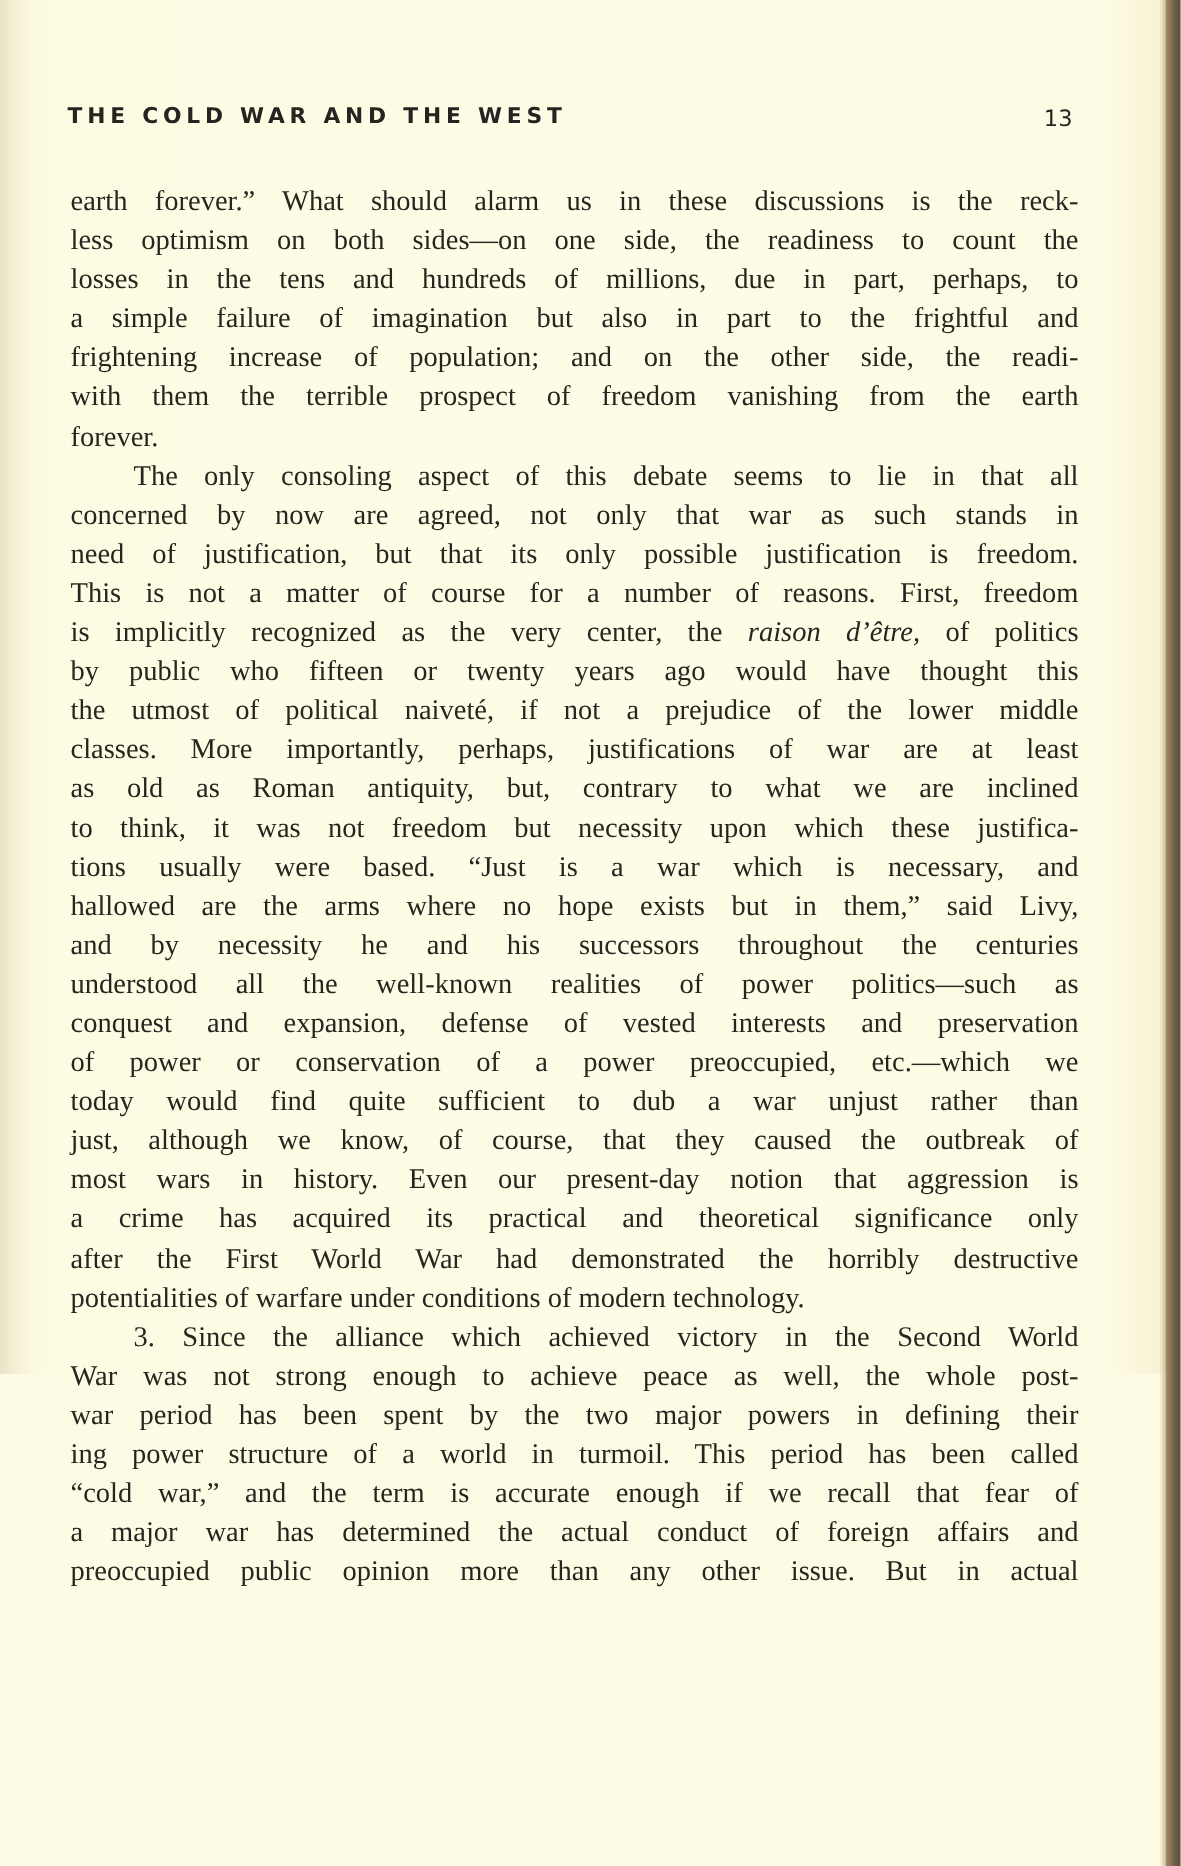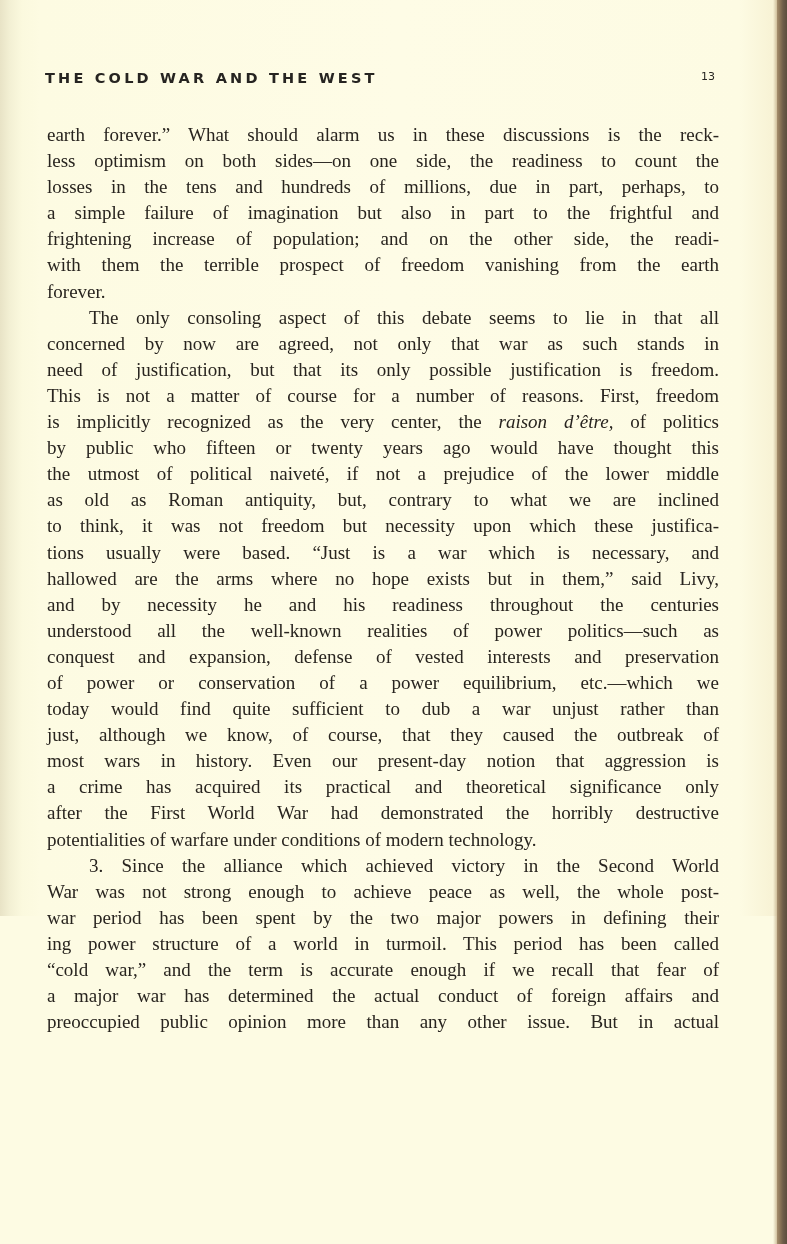--- a/index.html
+++ b/index.html
@@ -55,21 +55,21 @@
       left: 0;
       top: 0;
     }
     .running-head .folio {
       position: absolute;
       right: 0;
       top: 0;
       letter-spacing: 0;
       font-weight: normal;
       font-family: "DejaVu Sans", sans-serif;
-      font-size: 11px;
+      font-size: 15px;
     }
     .body-text {
       position: absolute;
       left: 47px;
       top: 122px;
       width: 672px;
       font-family: "Liberation Serif", "DejaVu Serif", serif;
       font-size: 19px;
       line-height: 26.1px;
       color: #28241f;
@@ -112,28 +112,29 @@
         <span class="line last" style="white-space: normal;">forever.</span>
       </div>
       <div>
         <span class="line indent" style="white-space: normal;">The only consoling aspect of this debate seems to lie in that all</span>
         <span class="line" style="white-space: normal;">concerned by now are agreed, not only that war as such stands in</span>
         <span class="line" style="white-space: normal;">need of justification, but that its only possible justification is freedom.</span>
         <span class="line" style="white-space: normal;">This is not a matter of course for a number of reasons. First, freedom</span>
         <span class="line" style="white-space: normal;">is implicitly recognized as the very center, the <span class="it">raison d’être,</span> of politics</span>
         <span class="line" style="white-space: normal;">by public who fifteen or twenty years ago would have thought this</span>
         <span class="line" style="white-space: normal;">the utmost of political naiveté, if not a prejudice of the lower middle</span>
+        <span class="line" style="white-space: normal;">classes. More importantly, perhaps, justifications of war are at least</span>
         <span class="line" style="white-space: normal;">as old as Roman antiquity, but, contrary to what we are inclined</span>
         <span class="line" style="white-space: normal;">to think, it was not freedom but necessity upon which these justifica-</span>
         <span class="line" style="white-space: normal;">tions usually were based. “Just is a war which is necessary, and</span>
         <span class="line" style="white-space: normal;">hallowed are the arms where no hope exists but in them,” said Livy,</span>
-        <span class="line" style="white-space: normal;">and by necessity he and his readiness throughout the centuries</span>
+        <span class="line" style="white-space: normal;">and by necessity he and his successors throughout the centuries</span>
         <span class="line" style="white-space: normal;">understood all the well-known realities of power politics—such as</span>
         <span class="line" style="white-space: normal;">conquest and expansion, defense of vested interests and preservation</span>
-        <span class="line" style="white-space: normal;">of power or conservation of a power equilibrium, etc.—which we</span>
+        <span class="line" style="white-space: normal;">of power or conservation of a power preoccupied, etc.—which we</span>
         <span class="line" style="white-space: normal;">today would find quite sufficient to dub a war unjust rather than</span>
         <span class="line" style="white-space: normal;">just, although we know, of course, that they caused the outbreak of</span>
         <span class="line" style="white-space: normal;">most wars in history. Even our present-day notion that aggression is</span>
         <span class="line" style="white-space: normal;">a crime has acquired its practical and theoretical significance only</span>
         <span class="line" style="white-space: normal;">after the First World War had demonstrated the horribly destructive</span>
         <span class="line last" style="white-space: normal;">potentialities of warfare under conditions of modern technology.</span>
       </div>
       <div>
         <span class="line indent" style="white-space: normal;">3. Since the alliance which achieved victory in the Second World</span>
         <span class="line" style="white-space: normal;">War was not strong enough to achieve peace as well, the whole post-</span>

